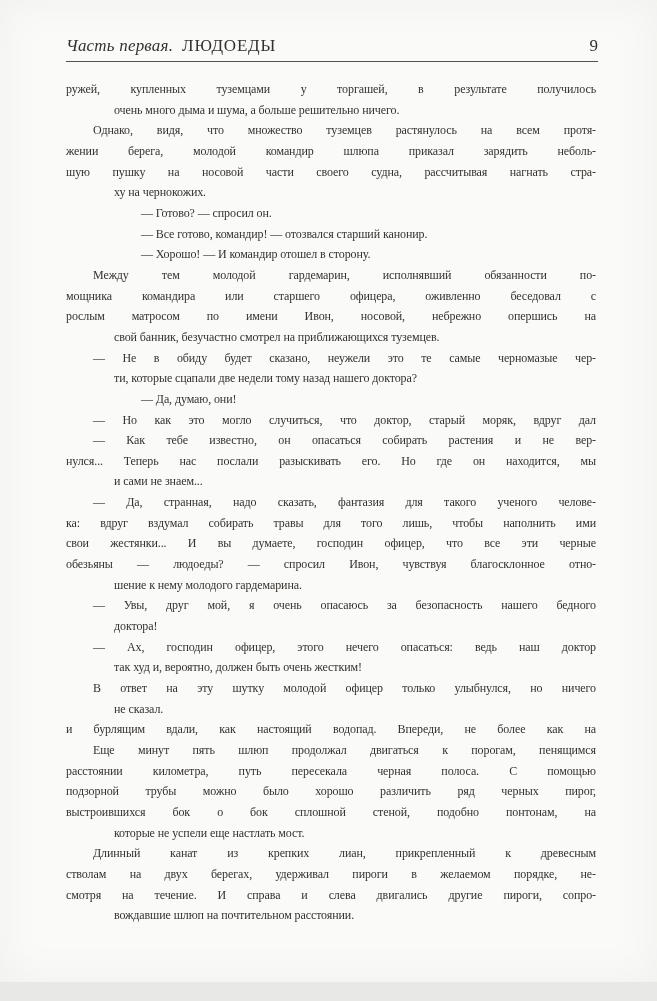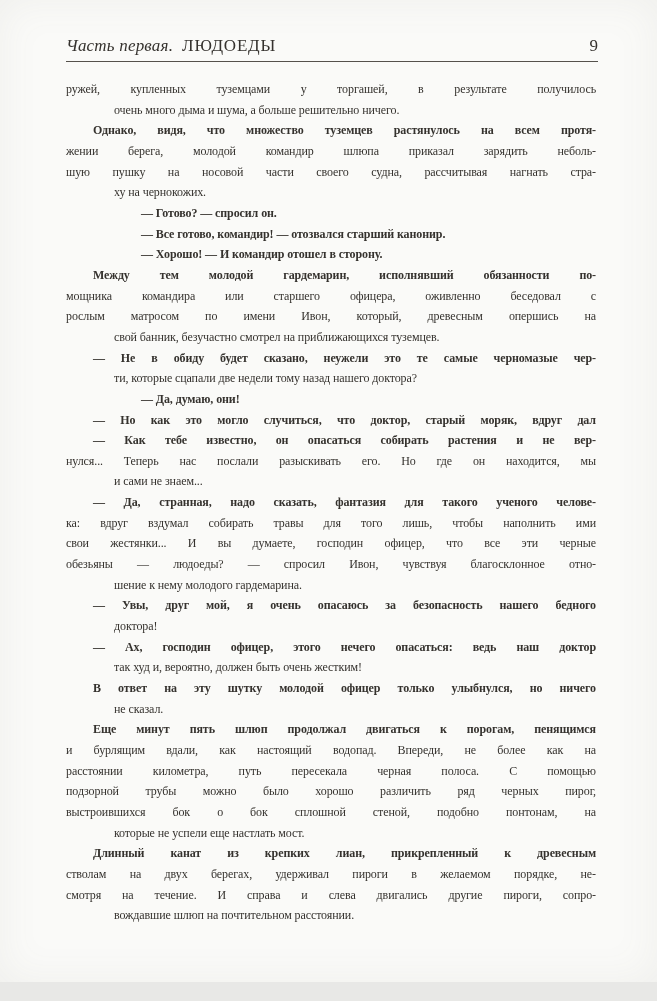--- a/index.html
+++ b/index.html
@@ -61,21 +61,20 @@
     text-align-last: justify;
     white-space: nowrap;
     letter-spacing: -0.1px;
   }
   .line.last {
     text-align-last: left;
     margin-left: 48px;
   }
   .line.first {
     text-indent: 27px;
-    font-weight: bold;
   }
 </style>
 </head>
 <body>
 
 <div class="page">
   <div class="content">
     <div class="running-header">
       <span class="head-left">
         <span class="head-part">Часть первая.</span><span class="head-title">ЛЮДОЕДЫ</span>
@@ -98,21 +97,21 @@
         </div>
         <div class="para">
           <div class="line last first">— Все готово, командир! — отозвался старший канонир.</div>
         </div>
         <div class="para">
           <div class="line last first">— Хорошо! — И командир отошел в сторону.</div>
         </div>
         <div class="para">
           <div class="line first">Между тем молодой гардемарин, исполнявший обязанности по-</div>
           <div class="line">мощника командира или старшего офицера, оживленно беседовал с</div>
-          <div class="line">рослым матросом по имени Ивон, который, древесным опершись на</div>
+          <div class="line">рослым матросом по имени Ивон, носовой, небрежно опершись на</div>
           <div class="line last">свой банник, безучастно смотрел на приближающихся туземцев.</div>
         </div>
         <div class="para">
           <div class="line first">— Не в обиду будет сказано, неужели это те самые черномазые чер-</div>
           <div class="line last">ти, которые сцапали две недели тому назад нашего доктора?</div>
         </div>
         <div class="para">
           <div class="line last first">— Да, думаю, они!</div>
         </div>
         <div class="para">
@@ -136,22 +135,22 @@
         </div>
         <div class="para">
           <div class="line first">— Ах, господин офицер, этого нечего опасаться: ведь наш доктор</div>
           <div class="line last">так худ и, вероятно, должен быть очень жестким!</div>
         </div>
         <div class="para">
           <div class="line first">В ответ на эту шутку молодой офицер только улыбнулся, но ничего</div>
           <div class="line last">не сказал.</div>
         </div>
         <div class="para">
+          <div class="line">и бурлящим вдали, как настоящий водопад. Впереди, не более как на</div>
           <div class="line first">Еще минут пять шлюп продолжал двигаться к порогам, пенящимся</div>
-          <div class="line">и бурлящим вдали, как настоящий водопад. Впереди, не более как на</div>
           <div class="line">расстоянии километра, путь пересекала черная полоса. С помощью</div>
           <div class="line">подзорной трубы можно было хорошо различить ряд черных пирог,</div>
           <div class="line">выстроившихся бок о бок сплошной стеной, подобно понтонам, на</div>
           <div class="line last">которые не успели еще настлать мост.</div>
         </div>
         <div class="para">
           <div class="line first">Длинный канат из крепких лиан, прикрепленный к древесным</div>
           <div class="line">стволам на двух берегах, удерживал пироги в желаемом порядке, не-</div>
           <div class="line">смотря на течение. И справа и слева двигались другие пироги, сопро-</div>
           <div class="line last">вождавшие шлюп на почтительном расстоянии.</div>

